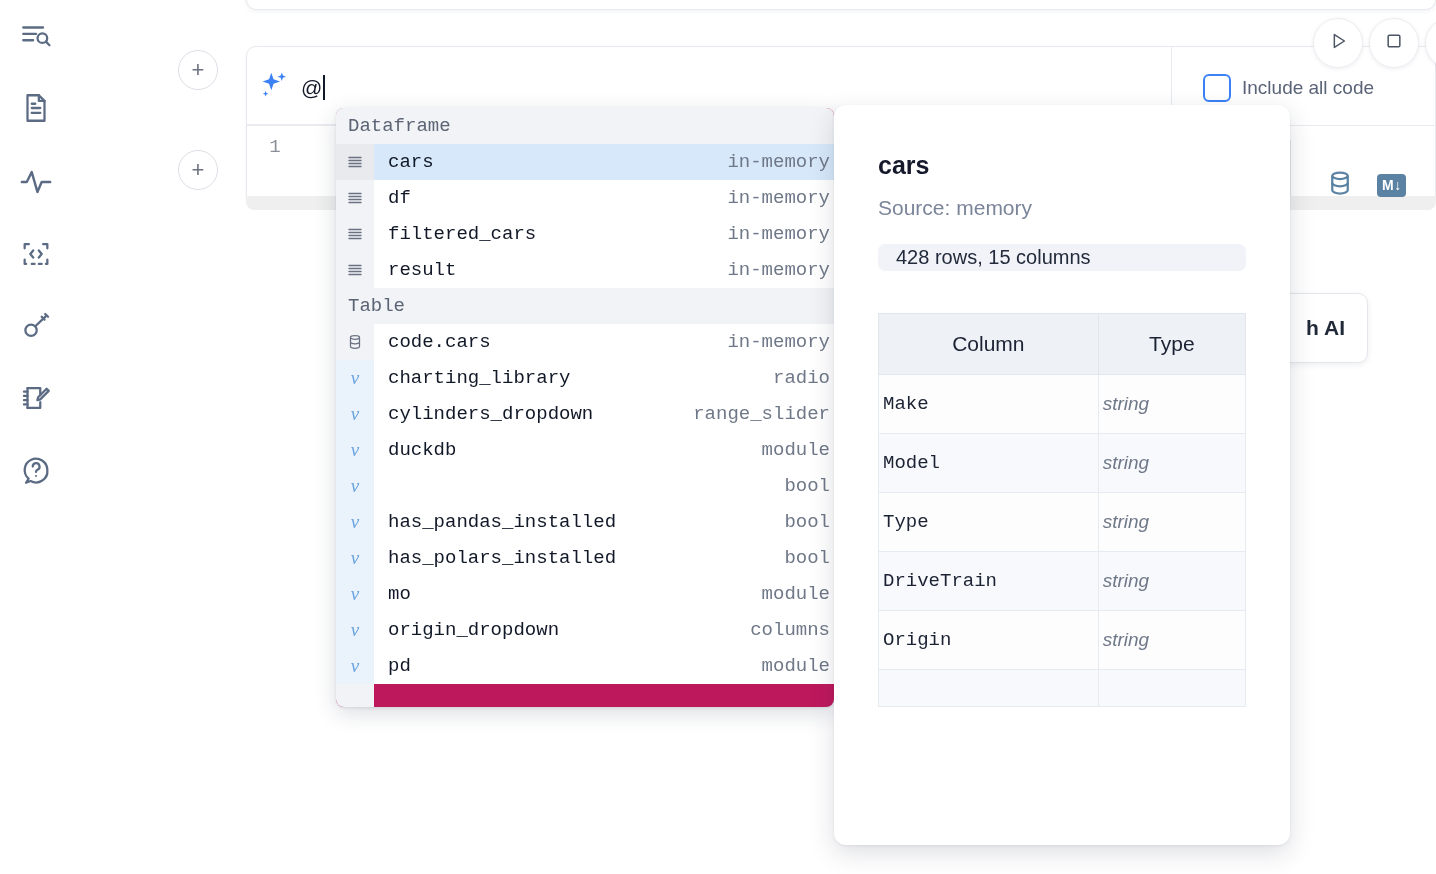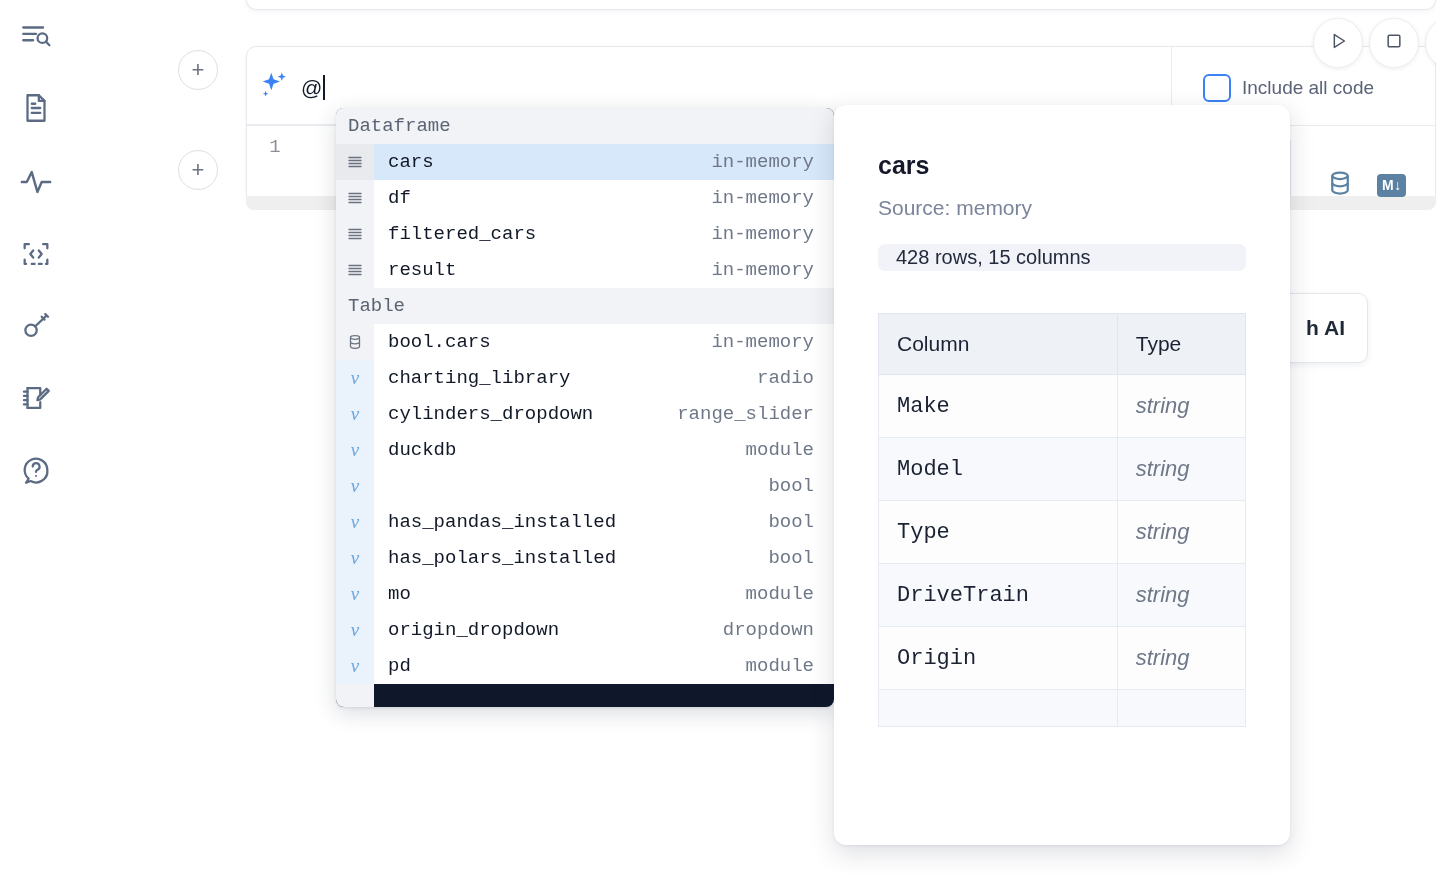--- a/index.html
+++ b/index.html
@@ -119,21 +119,21 @@
     position: absolute; left: 1110px; top: 293px; width: 258px; height: 70px;
     background: #fff; border: 1px solid #e4e7ec; border-radius: 10px;
     box-shadow: 0 2px 6px rgba(20,30,60,0.07);
     display: flex; align-items: center; justify-content: flex-end;
     padding-right: 22px; font-size: 21px; color: #1f2937; font-weight: 600;
   }
 
   
   .ac {
     position: absolute; left: 336px; top: 108px; width: 498px; height: 599px;
-    background: #0f172a; border-radius: 8px; overflow: hidden;
+    background: #be185d; border-radius: 8px; overflow: hidden;
     box-shadow: 0 6px 22px rgba(25,35,60,0.16), 0 1px 3px rgba(25,35,60,0.10);
   }
   .ac-gutter {
     position: absolute; left: 0; top: 0; width: 38px; height: 100%;
     background: #f2f3f6;
   }
   .ac-list { position: relative; }
   .ac-group {
     height: 36px; line-height: 36px; padding-left: 12px;
     background: #f2f3f6; color: #5b6474;
@@ -146,44 +146,44 @@
   .ac-item.sel { background: #d7e8fa; }
   .ac-item.sel .ac-ico { background: #e8eaee; }
   .ac-ico {
     width: 38px; height: 36px; display:flex; align-items:center; justify-content:center;
     background: #f2f3f6; color: #6a7281; flex: 0 0 38px;
   }
   .ac-item.var .ac-ico { background: #eaf3fc; color: #6ba4e0; font-style: italic;
     font-family: "Liberation Serif", serif; font-size: 19px; }
   .ac-name { padding-left: 14px; color: #111827; white-space: nowrap; }
   .ac-kind {
-    position: absolute; right: 20px; color: #6f7888; white-space: nowrap;
+    position: absolute; right: 4px; color: #6f7888; white-space: nowrap;
   }
   .ac-clip { position: absolute; left: 0; top: 0; width: 498px; height: 599px; overflow: hidden; }
 
   
   .detail {
     position: absolute; left: 834px; top: 105px; width: 456px; height: 740px;
     background: #fff; border-radius: 12px;
     box-shadow: 0 8px 26px rgba(25,35,60,0.15), 0 1px 3px rgba(25,35,60,0.08);
     padding: 46px 44px 0 44px; overflow: hidden;
   }
   .detail-title { font-size: 25px; font-weight: bold; color: #15192b; }
   .detail-sub { margin-top: 16px; font-size: 21px; color: #7b8599; }
   .detail-pill {
     margin-top: 24px; background: #f1f3f8; border-radius: 7px;
     padding: 2px 18px; font-size: 20px; color: #222a3b;
   }
   .dtable { margin-top: 42px; width: 368px; border-collapse: collapse; }
   .dtable th {
-    text-align: left; background: #eef1f6; border: 1px solid #e1e6ee;
+    text-align: center; background: #eef1f6; border: 1px solid #e1e6ee;
     padding: 18px 18px; font-size: 21px; font-weight: normal; color: #1b2233;
   }
   .dtable td {
-    border: 1px solid #e6eaf1; padding: 18px 18px; font-size: 22px;
+    border: 1px solid #e6eaf1; padding: 18px 4px; font-size: 19px;
   }
   .dtable td.col { font-family: "Liberation Mono", monospace; color: #1b2233; background: #fdfdfe; }
   .dtable td.typ { color: #6f7888; background: #fdfdfe; font-style: italic; }
   .dtable tr:nth-child(even) td { background: #f8f9fc; }
 </style>
 </head>
 <body>
 
 <div id="root">
 
@@ -387,21 +387,21 @@
           </div>
           <div class="ac-group">Table</div>
           <div class="ac-item">
             <span class="ac-ico">
               <svg width="18" height="18" viewBox="0 0 24 24" fill="none" stroke="currentColor" stroke-width="1.7">
                 <ellipse cx="12" cy="6" rx="6" ry="2.4"></ellipse>
                 <path d="M6 6v12c0 1.3 2.7 2.4 6 2.4s6-1.1 6-2.4V6"></path>
                 <path d="M6 12c0 1.3 2.7 2.4 6 2.4s6-1.1 6-2.4"></path>
               </svg>
             </span>
-            <span class="ac-name">bool.cars</span>
+            <span class="ac-name">code.cars</span>
             <span class="ac-kind">in-memory</span>
           </div>
           <div class="ac-item var">
             <span class="ac-ico">v</span>
             <span class="ac-name">charting_library</span>
             <span class="ac-kind">radio</span>
           </div>
           <div class="ac-item var">
             <span class="ac-ico">v</span>
             <span class="ac-name">cylinders_dropdown</span>
@@ -427,21 +427,21 @@
             <span class="ac-kind">bool</span>
           </div>
           <div class="ac-item var">
             <span class="ac-ico">v</span>
             <span class="ac-name">mo</span>
             <span class="ac-kind">module</span>
           </div>
           <div class="ac-item var">
             <span class="ac-ico">v</span>
             <span class="ac-name">origin_dropdown</span>
-            <span class="ac-kind">dropdown</span>
+            <span class="ac-kind">columns</span>
           </div>
           <div class="ac-item var">
             <span class="ac-ico">v</span>
             <span class="ac-name">pd</span>
             <span class="ac-kind">module</span>
           </div>
         </div>
     </div>
   </div>
 

